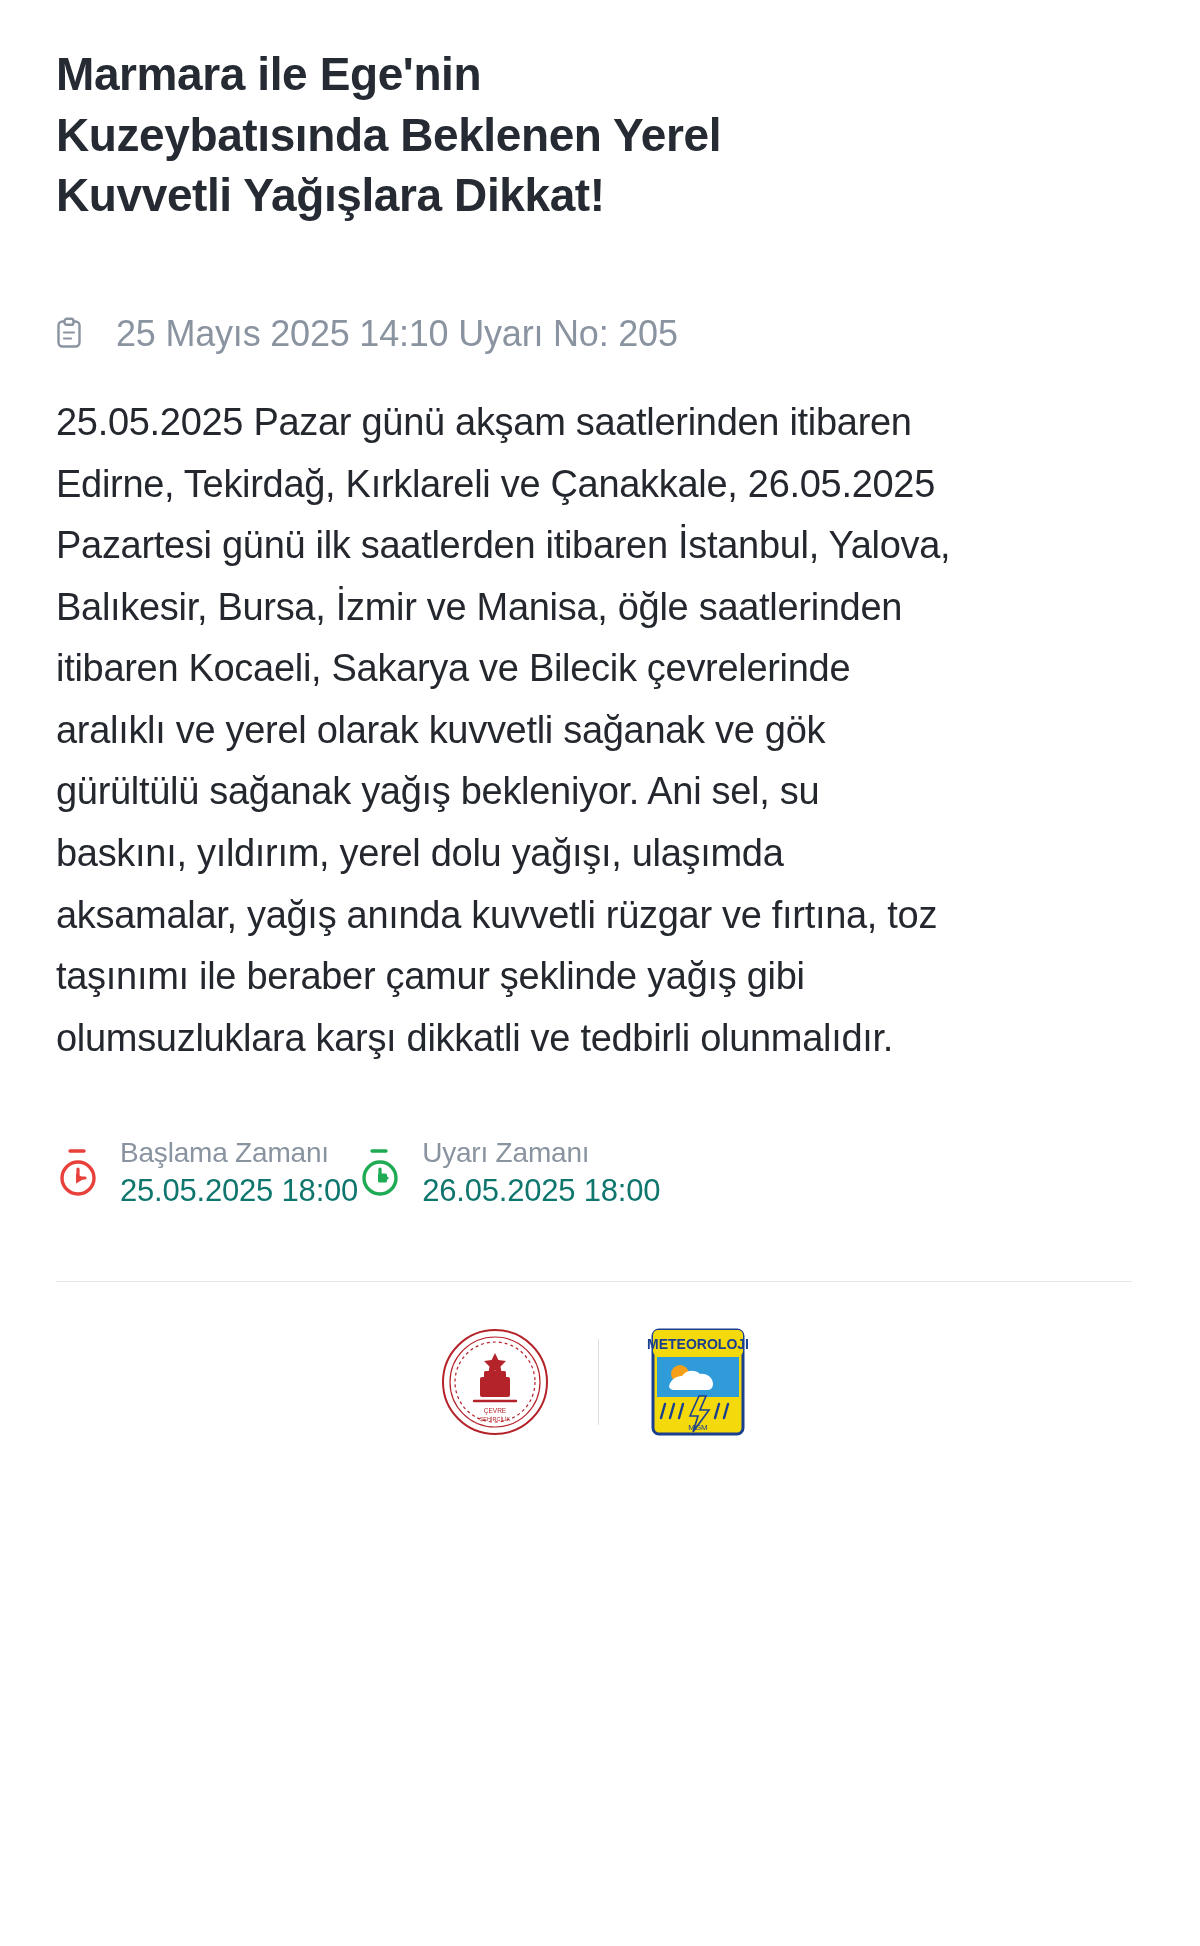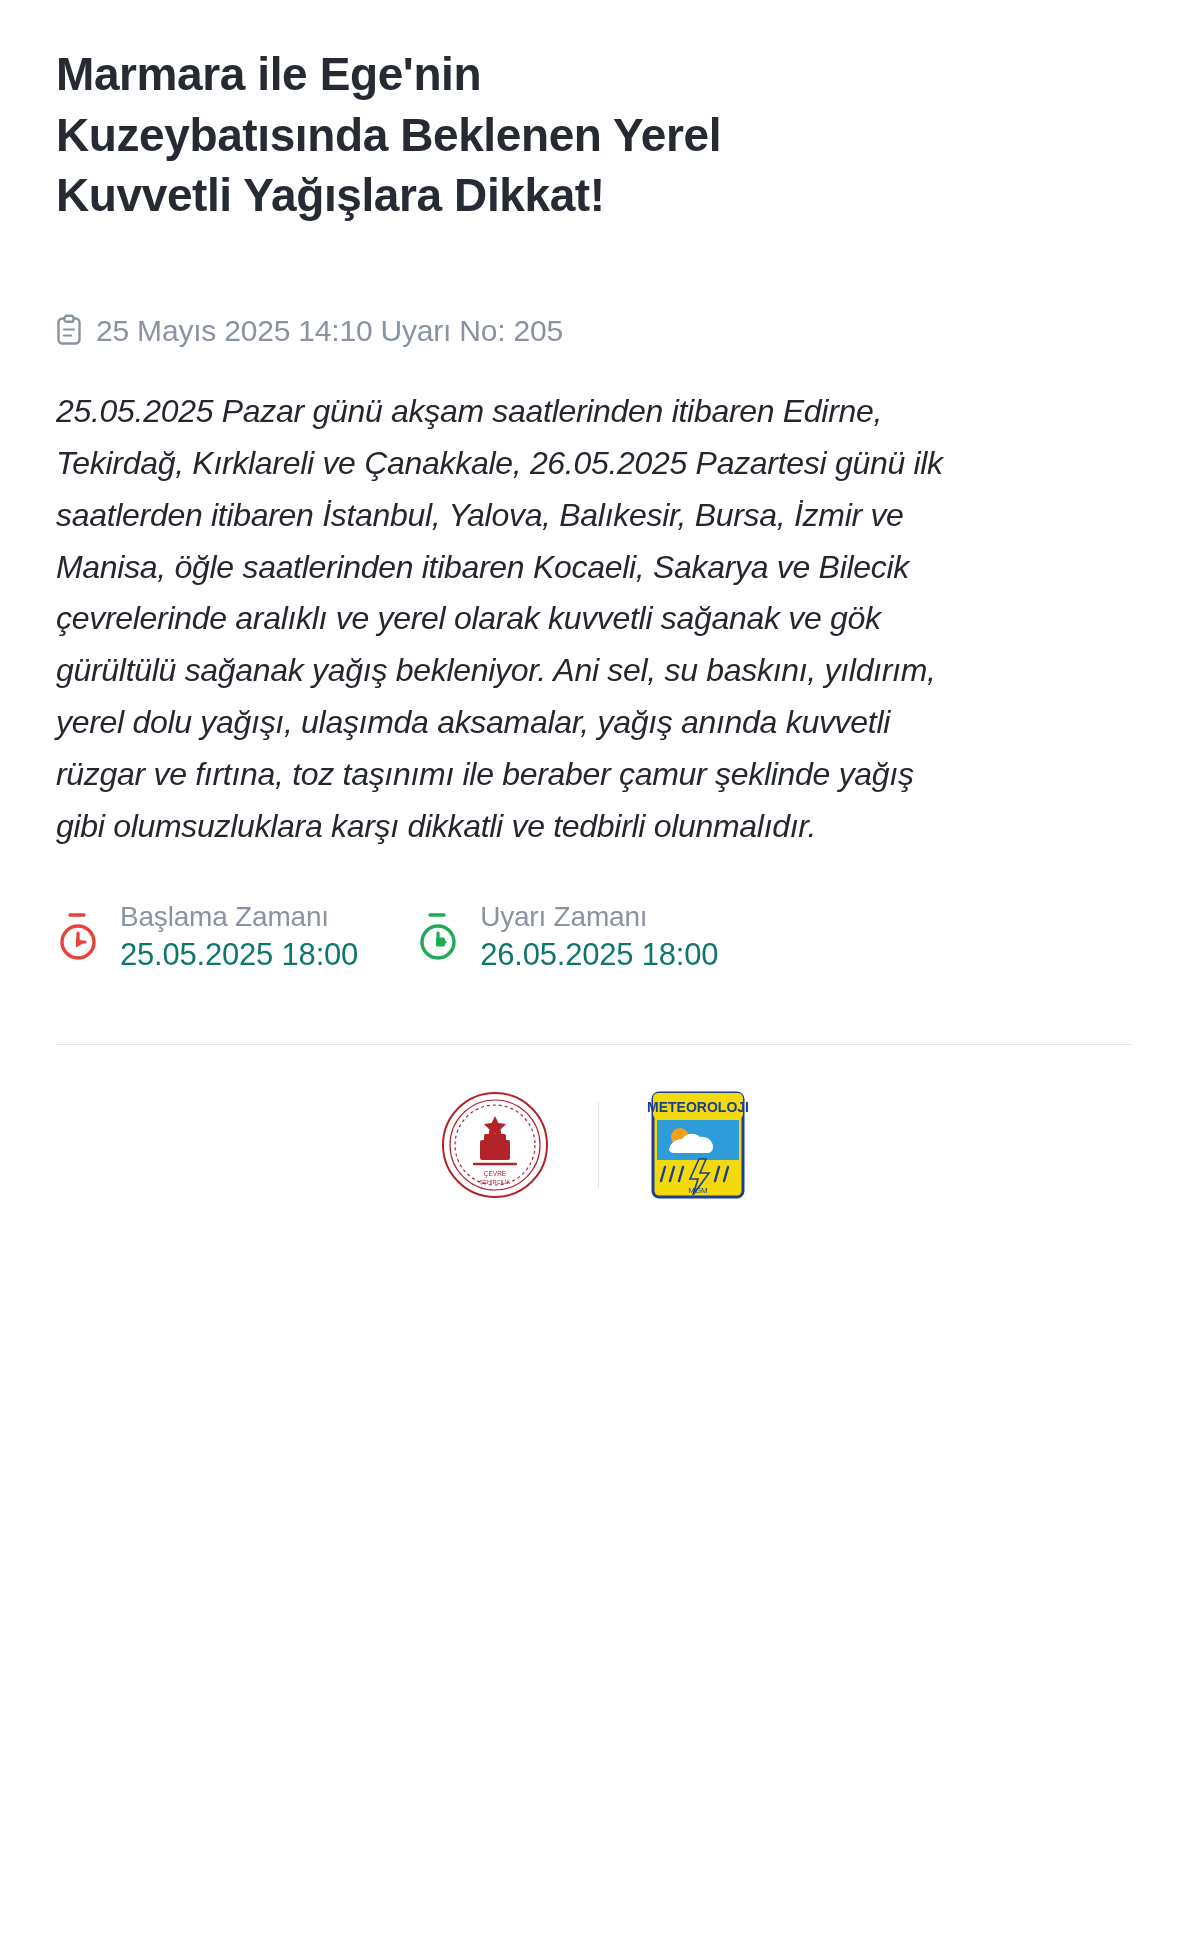--- a/index.html
+++ b/index.html
@@ -42,44 +42,43 @@
     gap: 14px;
     margin-top: 88px;
   }
   .meta-icon {
     width: 26px;
     height: 32px;
     flex: 0 0 auto;
     display: block;
   }
   .meta-text {
-    font-size: 30px;
+    font-size: 36px;
     color: #8a93a0;
     letter-spacing: -0.2px;
     line-height: 1;
     padding-top: 2px;
+    margin-left: 20px;
   }
 
   
   .body-text {
     margin-top: 40px;
-    font-size: 32px;
+    font-size: 38px;
     line-height: 1.62;
     color: #24282e;
     letter-spacing: -0.3px;
     max-width: 900px;
-    font-style: italic;
   }
 
   
   .times {
     display: flex;
     align-items: center;
-    gap: 58px;
-    margin-top: 48px;
+    margin-top: 68px;
   }
   .time-block {
     display: flex;
     align-items: center;
     gap: 14px;
   }
   .timer-icon {
     width: 50px;
     height: 54px;
     flex: 0 0 auto;

